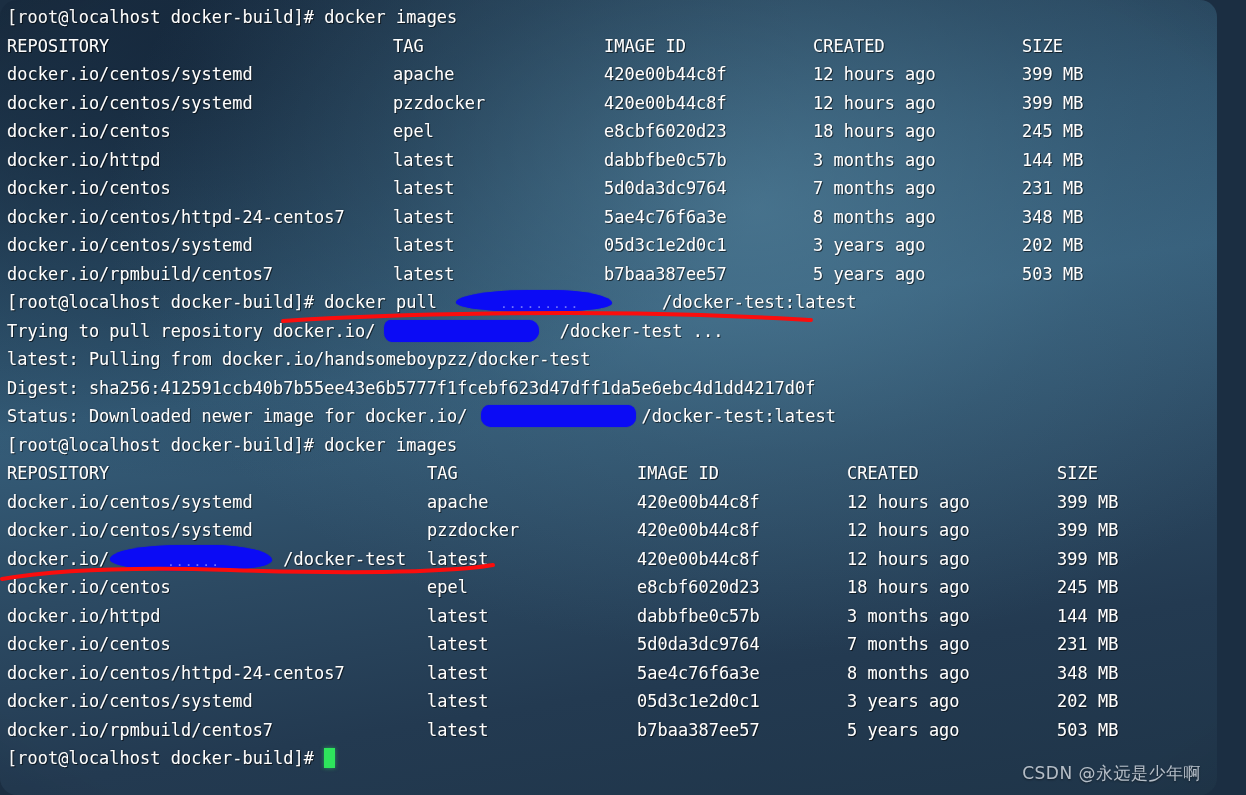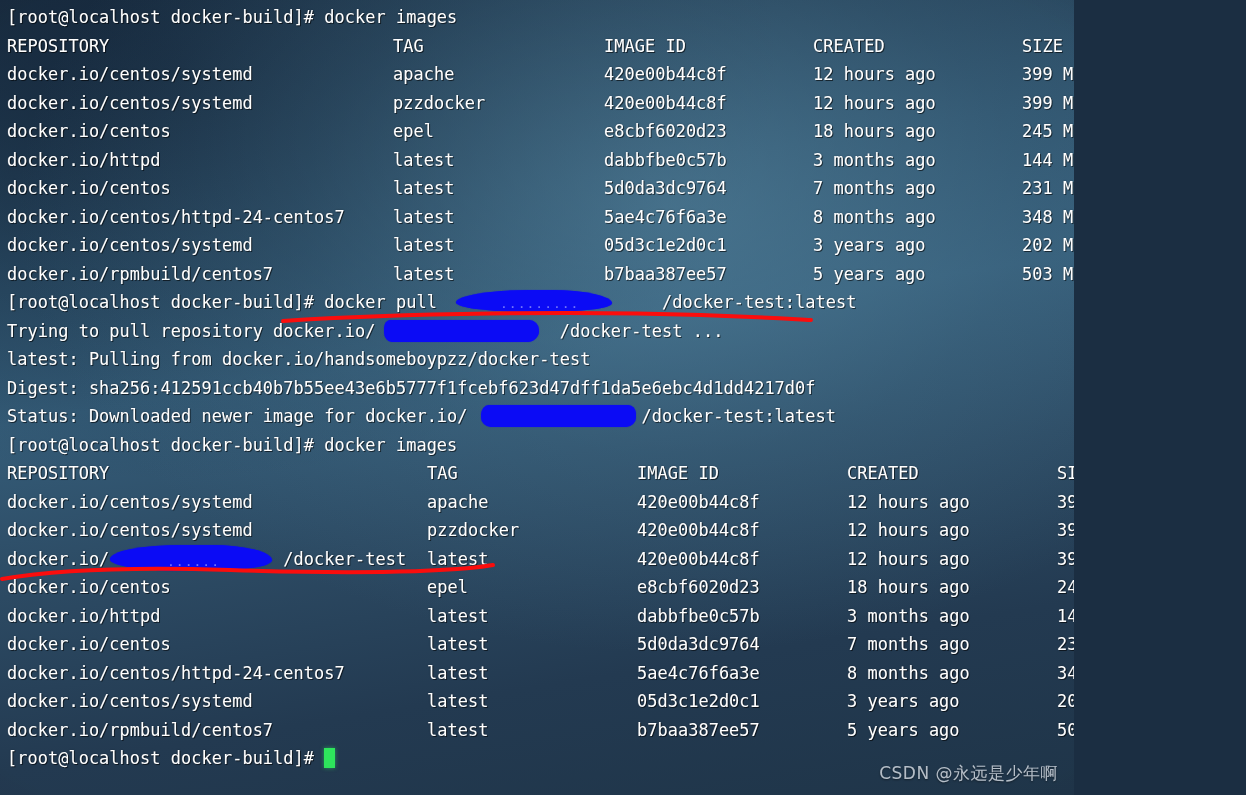--- a/index.html
+++ b/index.html
@@ -3,29 +3,30 @@
 <meta charset="utf-8">
 <title>Terminal</title>
 <style>
   html, body {
     margin: 0;
     padding: 0;
     background: #1b2e42;
   }
   #screen {
     position: relative;
-    width: 1074px;
+    width: 1217px;
     height: 795px;
     overflow: hidden;
     background:
       radial-gradient(ellipse 900px 620px at 62% 26%, rgba(86,134,160,0.60) 0%, rgba(70,114,140,0.30) 40%, rgba(40,66,90,0.0) 72%),
       radial-gradient(ellipse 760px 520px at 16% 8%, rgba(20,38,58,0.85) 0%, rgba(22,42,62,0.25) 55%, rgba(24,44,64,0) 80%),
       linear-gradient(171deg, #1d3145 0%, #2d506a 28%, #355d79 44%, #2c4a63 62%, #233a51 80%, #1f3549 100%);
     font-family: "DejaVu Sans Mono", "Liberation Mono", monospace;
     font-size: 17px;
+    border-radius: 17px;
     -webkit-font-smoothing: antialiased;
   }
   
   #grain {
     position: absolute;
     inset: 0;
     pointer-events: none;
     background:
       radial-gradient(ellipse 1400px 900px at 50% 50%, rgba(0,0,0,0) 55%, rgba(8,18,30,0.35) 100%);
     mix-blend-mode: multiply;

